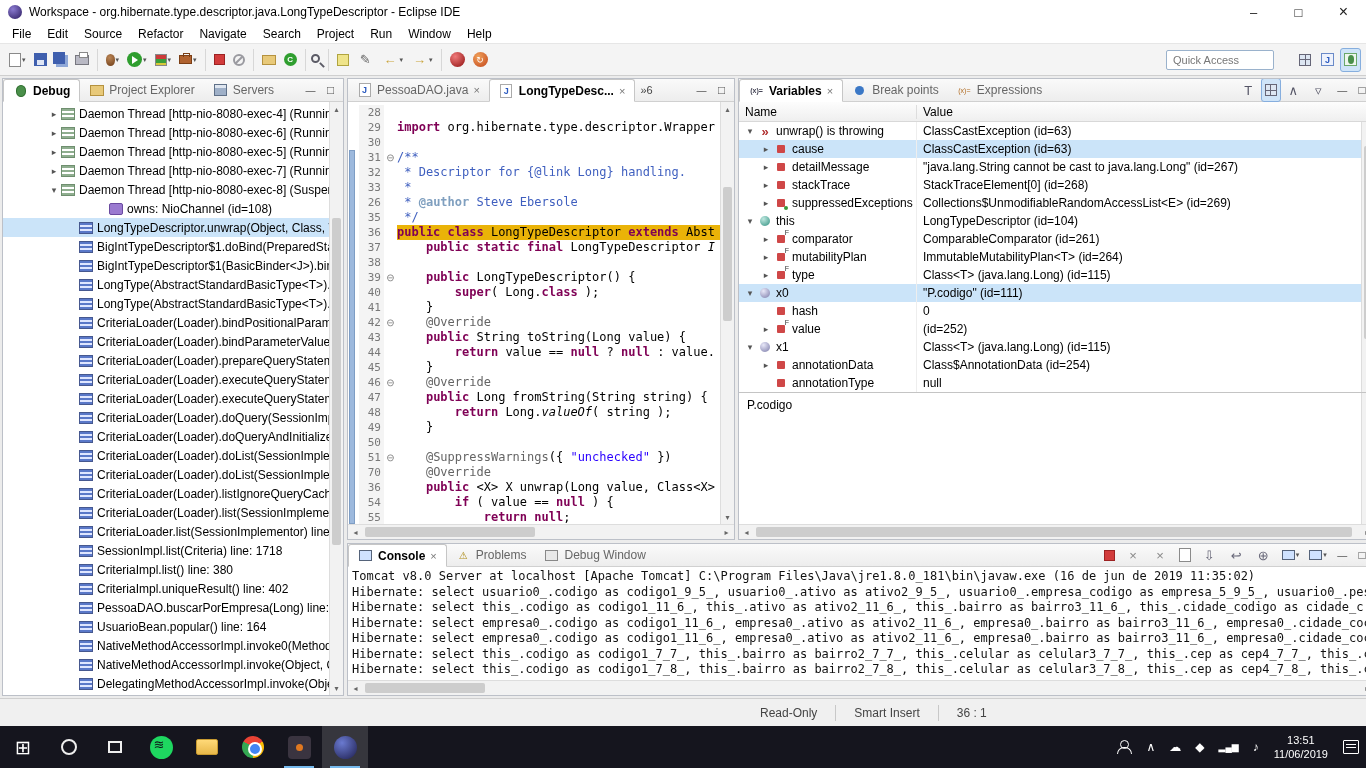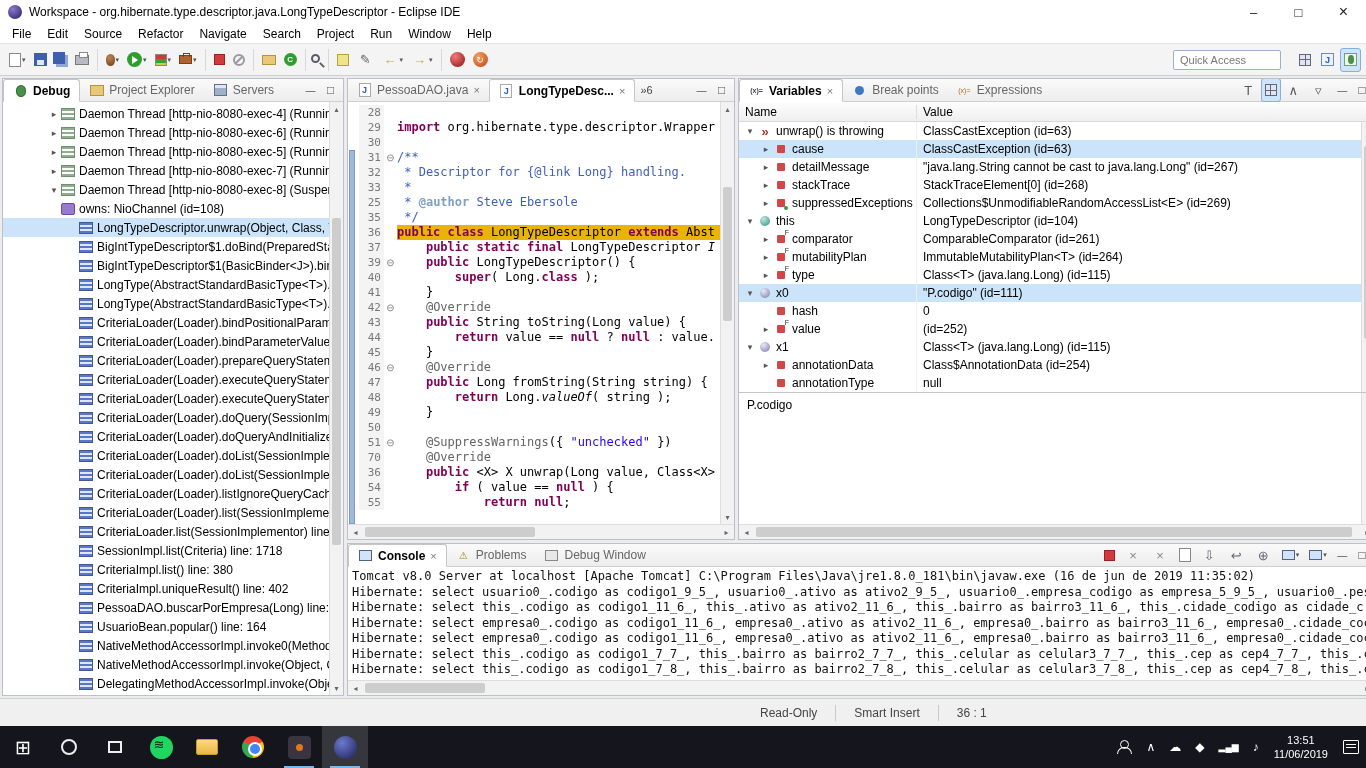--- a/index.html
+++ b/index.html
@@ -15,21 +15,21 @@
 .win-btn.max::before{content:"□";}
 .win-btn.close::before{content:"×";font-size:16px;}
 .menubar{height:20px;background:#fff;display:flex;align-items:center;padding-left:4px;border-bottom:1px solid #e6e6e6;}
 .menu-item{padding:2px 8px;}
 .toolbar{height:32px;background:#f4f4f4;border-bottom:1px solid #cfcfcf;display:flex;align-items:center;padding:0 5px;}
 .tb-sep{width:1px;height:22px;background:#d7d7d7;margin:0 4px;flex:none;}
 .tb-btn{height:24px;display:flex;align-items:center;padding:0 3px;flex:none;border:1px solid transparent;border-radius:3px;}
 .tb-btn.active{background:#cfe4f8;border-color:#86aede;}
 .ki{width:17px;height:17px;display:inline-flex;align-items:center;justify-content:center;font-size:13px;}
 .dd{font-size:7px;color:#555;margin-left:1px;}
-.qa-box{margin-left:auto;display:flex;align-items:center;gap:14px;}
+.qa-box{margin-left:auto;display:flex;align-items:center;gap:21px;}
 .quick-access{width:108px;height:20px;border:1px solid #9ab2cc;border-radius:2px;background:#fff;color:#777;display:flex;align-items:center;padding-left:6px;font-size:11px;}
 
 .s-doc{width:12px;height:14px;background:#fff;border:1px solid #8a8a8a;}
 .s-floppy{width:13px;height:13px;background:#3f5fae;position:relative;}
 .s-floppy::after{content:"";position:absolute;left:3px;bottom:1px;width:7px;height:5px;background:#dfe6f5;}
 .s-floppy2{width:12px;height:12px;background:#3f5fae;box-shadow:3px 3px 0 #8fa8d8;position:relative;margin:-2px 2px 2px -2px;}
 .s-print{width:14px;height:10px;background:#b9b9c4;border:1px solid #77777f;position:relative;}
 .s-print::after{content:"";position:absolute;left:3px;top:-4px;width:7px;height:4px;background:#fff;border:1px solid #888;}
 .s-monitor{width:13px;height:10px;border:1px solid #55637a;background:#cfe2ff;}
 .s-redsq{width:11px;height:11px;background:#d23b3b;border:1px solid #9c2222;}
@@ -335,21 +335,21 @@
             <div class="titem" style="padding-left:44px">
               <span class="texp">▸</span>
               <span class="ti ti-thread"></span>
               <span>Daemon Thread [http-nio-8080-exec-7] (Running</span>
             </div>
             <div class="titem" style="padding-left:44px">
               <span class="texp">▾</span>
               <span class="ti ti-thread"></span>
               <span>Daemon Thread [http-nio-8080-exec-8] (Suspend</span>
             </div>
-            <div class="titem" style="padding-left:44px">
+            <div class="titem" style="padding-left:92px">
               <span class="texp"></span>
               <span class="ti ti-owns"></span>
               <span>owns: NioChannel  (id=108)</span>
             </div>
             <div class="titem sel" style="padding-left:62px">
               <span class="texp"></span>
               <span class="ti ti-frame"></span>
               <span>LongTypeDescriptor.unwrap(Object, Class, Wr</span>
             </div>
             <div class="titem" style="padding-left:62px">
@@ -509,24 +509,25 @@
           <div class="code-wrap">
             <div class="code-body">
               <div class="range-bar"></div>
               <div>
                   <div class="cl"><span class="bp-m"></span><span class="ln">28</span><span class="fold"></span><span class="ct"></span></div>
                   <div class="cl"><span class="bp-m"></span><span class="ln">29</span><span class="fold"></span><span class="ct"><span class="tk-k">import </span><span class="tk-p">org.hibernate.type.descriptor.Wrapper</span></span></div>
                   <div class="cl"><span class="bp-m"></span><span class="ln">30</span><span class="fold"></span><span class="ct"></span></div>
                   <div class="cl"><span class="bp-m"></span><span class="ln">31</span><span class="fold">⊖</span><span class="ct"><span class="tk-d">/**</span></span></div>
                   <div class="cl"><span class="bp-m"></span><span class="ln">32</span><span class="fold"></span><span class="ct"><span class="tk-d"> * Descriptor for {@link Long} handling.</span></span></div>
                   <div class="cl"><span class="bp-m"></span><span class="ln">33</span><span class="fold"></span><span class="ct"><span class="tk-d"> *</span></span></div>
-                  <div class="cl"><span class="bp-m"></span><span class="ln">25</span><span class="fold"></span><span class="ct"><span class="tk-d"> * </span><span class="tk-dt">@author</span><span class="tk-d"> Steve Ebersole</span></span></div>
+                  <div class="cl"><span class="bp-m"></span><span class="ln">26</span><span class="fold"></span><span class="ct"><span class="tk-d"> * </span><span class="tk-dt">@author</span><span class="tk-d"> Steve Ebersole</span></span></div>
                   <div class="cl"><span class="bp-m"></span><span class="ln">35</span><span class="fold"></span><span class="ct"><span class="tk-d"> */</span></span></div>
                   <div class="cl cur"><span class="bp-m"></span><span class="ln">36</span><span class="fold"></span><span class="ct"><span class="tk-k">public class </span><span class="tk-p">LongTypeDescriptor </span><span class="tk-k">extends </span><span class="tk-p">Abst</span></span></div>
                   <div class="cl"><span class="bp-m"></span><span class="ln">37</span><span class="fold"></span><span class="ct"><span class="tk-p">    </span><span class="tk-k">public static final </span><span class="tk-p">LongTypeDescriptor </span><span class="tk-i">I</span></span></div>
+                  <div class="cl"><span class="bp-m"></span><span class="ln">38</span><span class="fold"></span><span class="ct"></span></div>
                   <div class="cl"><span class="bp-m"></span><span class="ln">39</span><span class="fold">⊖</span><span class="ct"><span class="tk-p">    </span><span class="tk-k">public </span><span class="tk-p">LongTypeDescriptor() {</span></span></div>
                   <div class="cl"><span class="bp-m"></span><span class="ln">40</span><span class="fold"></span><span class="ct"><span class="tk-p">        </span><span class="tk-k">super</span><span class="tk-p">( Long.</span><span class="tk-k">class</span><span class="tk-p"> );</span></span></div>
                   <div class="cl"><span class="bp-m"></span><span class="ln">41</span><span class="fold"></span><span class="ct"><span class="tk-p">    }</span></span></div>
                   <div class="cl"><span class="bp-m"></span><span class="ln">42</span><span class="fold">⊖</span><span class="ct"><span class="tk-p">    </span><span class="tk-a">@Override</span></span></div>
                   <div class="cl"><span class="bp-m"></span><span class="ln">43</span><span class="fold"></span><span class="ct"><span class="tk-p">    </span><span class="tk-k">public </span><span class="tk-p">String toString(Long value) {</span></span></div>
                   <div class="cl"><span class="bp-m"></span><span class="ln">44</span><span class="fold"></span><span class="ct"><span class="tk-p">        </span><span class="tk-k">return </span><span class="tk-p">value == </span><span class="tk-k">null</span><span class="tk-p"> ? </span><span class="tk-k">null</span><span class="tk-p"> : value.</span></span></div>
                   <div class="cl"><span class="bp-m"></span><span class="ln">45</span><span class="fold"></span><span class="ct"><span class="tk-p">    }</span></span></div>
                   <div class="cl"><span class="bp-m"></span><span class="ln">46</span><span class="fold">⊖</span><span class="ct"><span class="tk-p">    </span><span class="tk-a">@Override</span></span></div>
                   <div class="cl"><span class="bp-m"></span><span class="ln">47</span><span class="fold"></span><span class="ct"><span class="tk-p">    </span><span class="tk-k">public </span><span class="tk-p">Long fromString(String string) {</span></span></div>
                   <div class="cl"><span class="bp-m"></span><span class="ln">48</span><span class="fold"></span><span class="ct"><span class="tk-p">        </span><span class="tk-k">return </span><span class="tk-p">Long.</span><span class="tk-i">valueOf</span><span class="tk-p">( string );</span></span></div>

